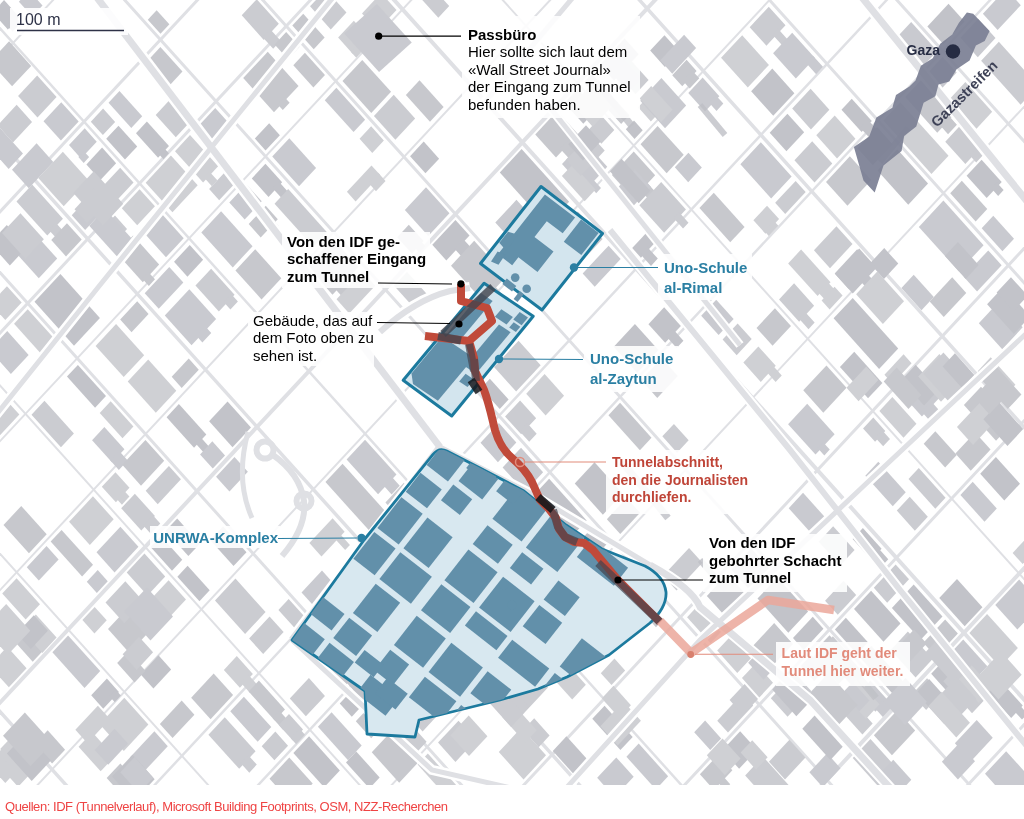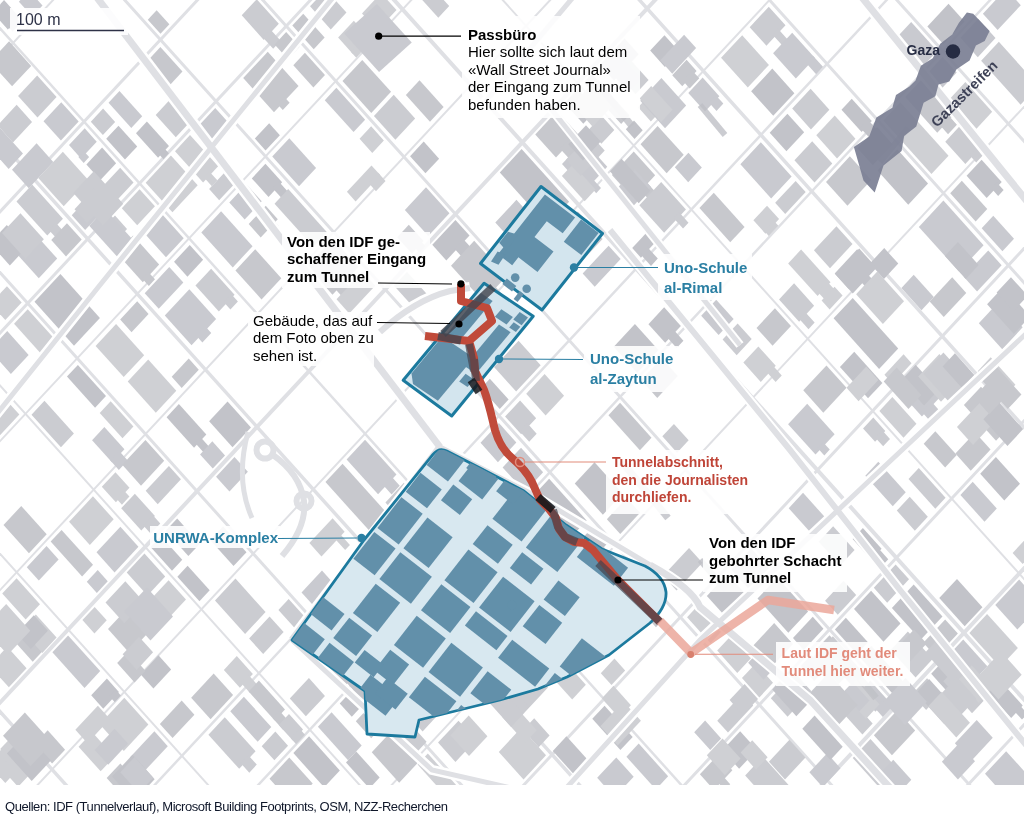--- a/index.html
+++ b/index.html
@@ -789,14 +789,14 @@
 <g>
 <circle cx="690.7" cy="654.5" r="3.4" fill="#d8806e"></circle>
 <line x1="695" y1="654.3" x2="773" y2="654.2" stroke="#e28b7b" stroke-width="1.1"></line>
 <text x="781.6" y="658.4" font-size="14px" font-weight="bold" fill="#e28b7b">Laut IDF geht der</text>
 <text x="781.6" y="676" font-size="14px" font-weight="bold" fill="#e28b7b">Tunnel hier weiter.</text>
 </g>
 </g>
 
 </svg>
 
-<div style="position:absolute;left:5px;top:799px;font-size:13px;letter-spacing:-0.45px;color:#0f172a;">Quellen: IDF (Tunnelverlauf), Microsoft Building Footprints, OSM, NZZ-Recherchen</div>
+<div style="position:absolute;left:5px;top:799px;font-size:13px;letter-spacing:-0.45px;color:#ef4444;">Quellen: IDF (Tunnelverlauf), Microsoft Building Footprints, OSM, NZZ-Recherchen</div>
 </div>
 
 </body></html>

